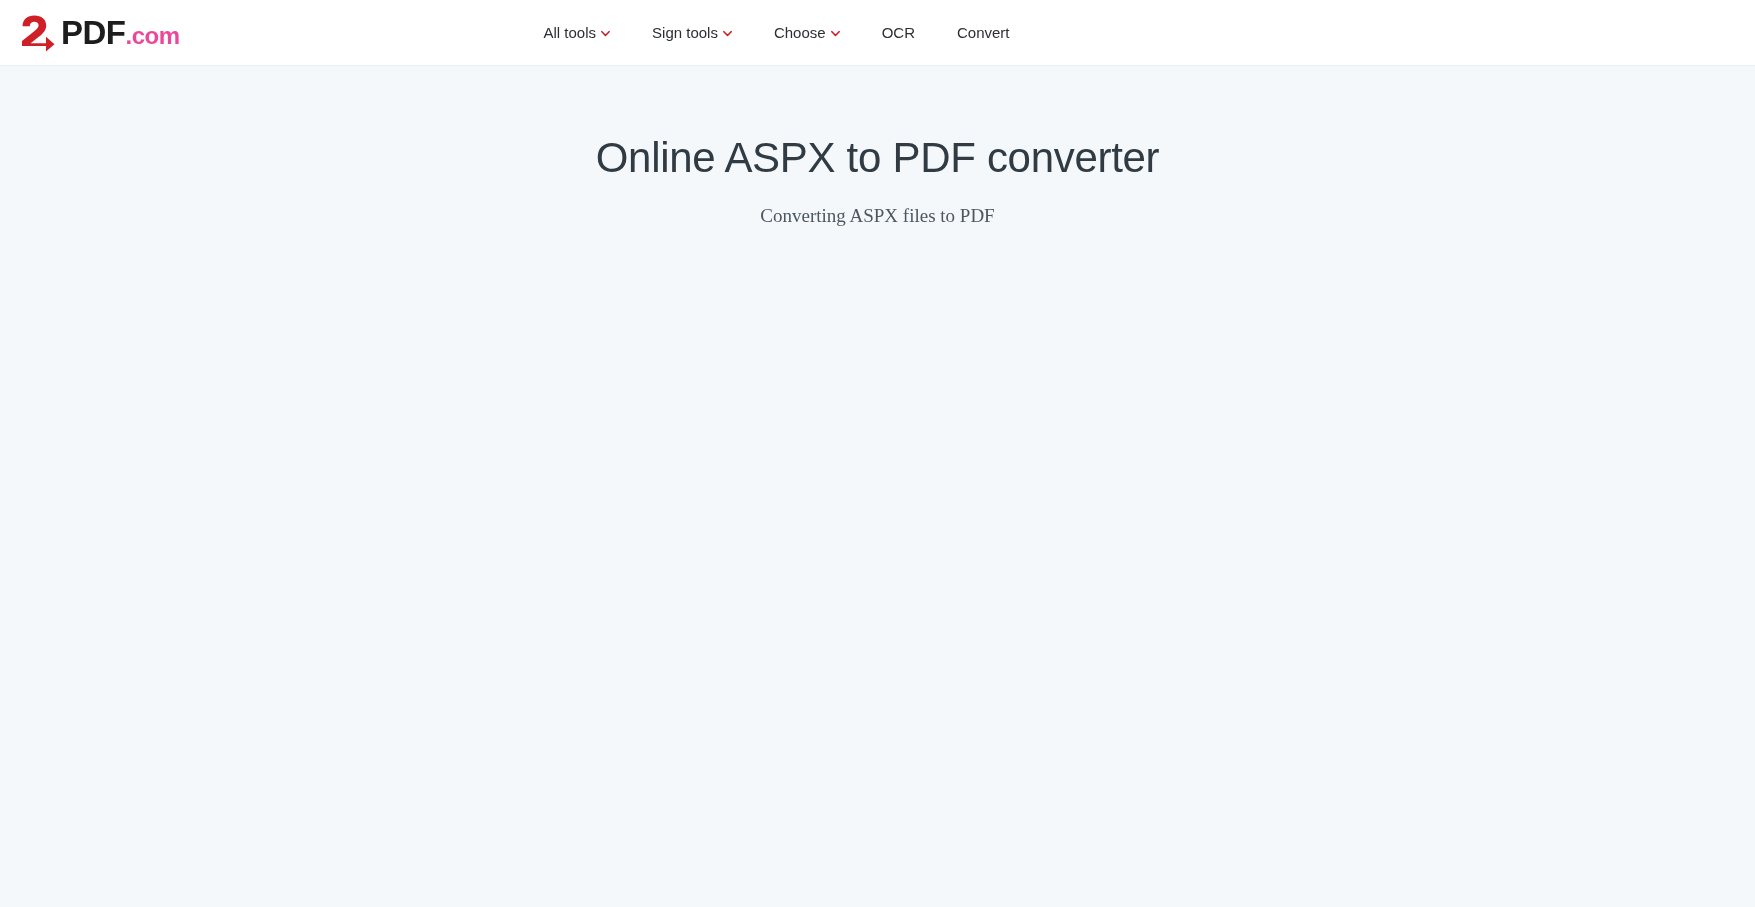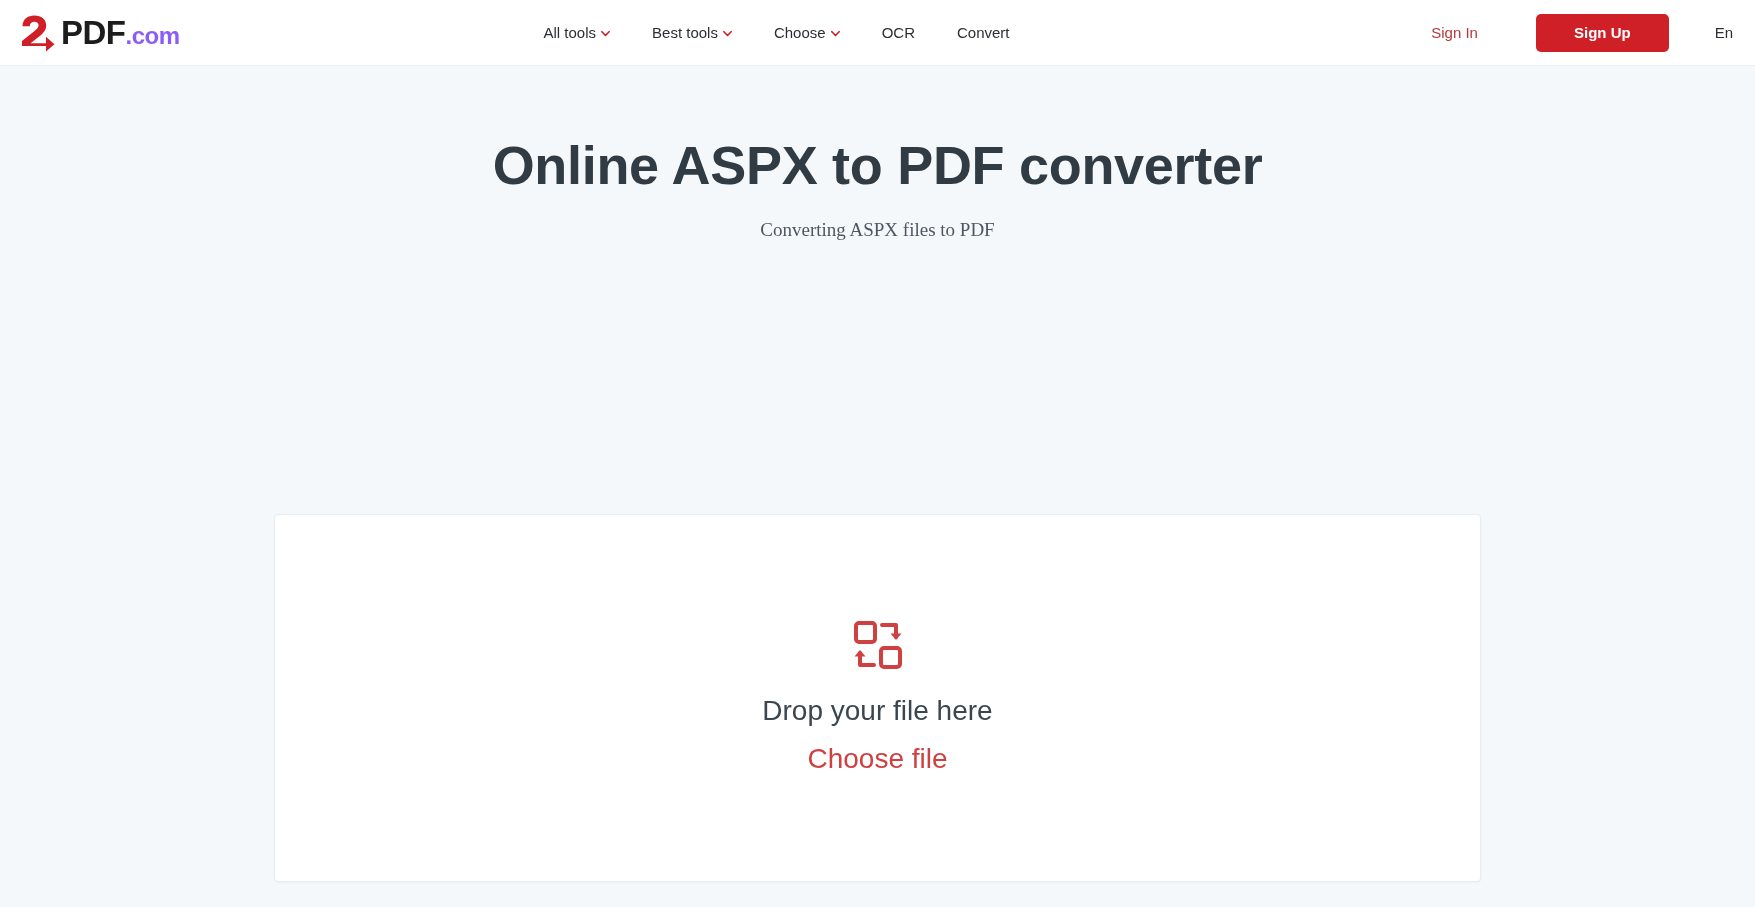--- a/index.html
+++ b/index.html
@@ -44,21 +44,21 @@
   }
   .logo-word {
     font-size: 33px;
     font-weight: bold;
     letter-spacing: -0.5px;
     line-height: 1;
     display: flex;
     align-items: baseline;
   }
   .logo-pdf { color: #1d1d1d; }
-  .logo-com { color: #8b5cf6; font-size: 24px; }
+  .logo-com { color: #ec4899; font-size: 24px; }
 
   .nav {
     display: flex;
     align-items: center;
     gap: 42px;
     margin-left: 364px;
   }
   .nav-item {
     display: flex;
     align-items: center;
@@ -114,22 +114,22 @@
   
   .main {
     height: 841px;
     background: #f5f8fb;
     display: flex;
     flex-direction: column;
     align-items: center;
   }
 
   .page-title {
-    font-size: 54px;
-    font-weight: bold;
+    font-size: 42px;
+    font-weight: normal;
     color: #303b43;
     margin-top: 68px;
     letter-spacing: -0.3px;
     text-align: center;
   }
 
   .page-subtitle {
     font-size: 19px;
     color: #4d5761;
     margin-top: 23px;
@@ -198,21 +198,21 @@
     <div class="nav-item">
       <span>All tools</span>
       <span class="chev">
         <svg width="9" height="9" viewBox="0 0 10 10" aria-hidden="true">
           <path d="M1 3 L5 7.2 L9 3" stroke="#cf2027" stroke-width="1.8" fill="none" stroke-linecap="round" stroke-linejoin="round"></path>
         </svg>
       </span>
     </div>
 
     <div class="nav-item">
-      <span>Best tools</span>
+      <span>Sign tools</span>
       <span class="chev">
         <svg width="9" height="9" viewBox="0 0 10 10" aria-hidden="true">
           <path d="M1 3 L5 7.2 L9 3" stroke="#cf2027" stroke-width="1.8" fill="none" stroke-linecap="round" stroke-linejoin="round"></path>
         </svg>
       </span>
     </div>
 
     <div class="nav-item">
       <span>Choose</span>
       <span class="chev">
@@ -225,44 +225,22 @@
     <div class="nav-item">
       <span>OCR</span>
     </div>
 
     <div class="nav-item">
       <span>Convert</span>
     </div>
 
   </nav>
 
-  <div class="header-right">
-    <span class="signin">Sign In</span>
-    <button class="signup">Sign Up</button>
-    <span class="lang">En</span>
-  </div>
 
 </header>
 
 <main class="main">
 
   <h1 class="page-title">Online ASPX to PDF converter</h1>
   <p class="page-subtitle">Converting ASPX files to PDF</p>
 
-  <div class="dropzone">
-
-    <span class="dz-icon">
-      <svg width="50" height="50" viewBox="0 0 50 50" aria-hidden="true">
-        <rect x="3" y="3" width="19" height="19" rx="3" fill="none" stroke="#cf4040" stroke-width="4"></rect>
-        <rect x="28" y="28" width="19" height="19" rx="3" fill="none" stroke="#cf4040" stroke-width="4"></rect>
-        <path d="M29 5 L43 5 L43 17" fill="none" stroke="#cf4040" stroke-width="4" stroke-linecap="round" stroke-linejoin="round"></path>
-        <path d="M37.5 13.5 L43 20 L48.5 13.5 Z" fill="#cf4040"></path>
-        <path d="M21 45 L7 45 L7 33" fill="none" stroke="#cf4040" stroke-width="4" stroke-linecap="round" stroke-linejoin="round"></path>
-        <path d="M1.5 36.5 L7 30 L12.5 36.5 Z" fill="#cf4040"></path>
-      </svg>
-    </span>
-
-    <div class="dz-title">Drop your file here</div>
-    <div class="dz-action">Choose file</div>
-
-  </div>
 
 </main>
 
 </body></html>

